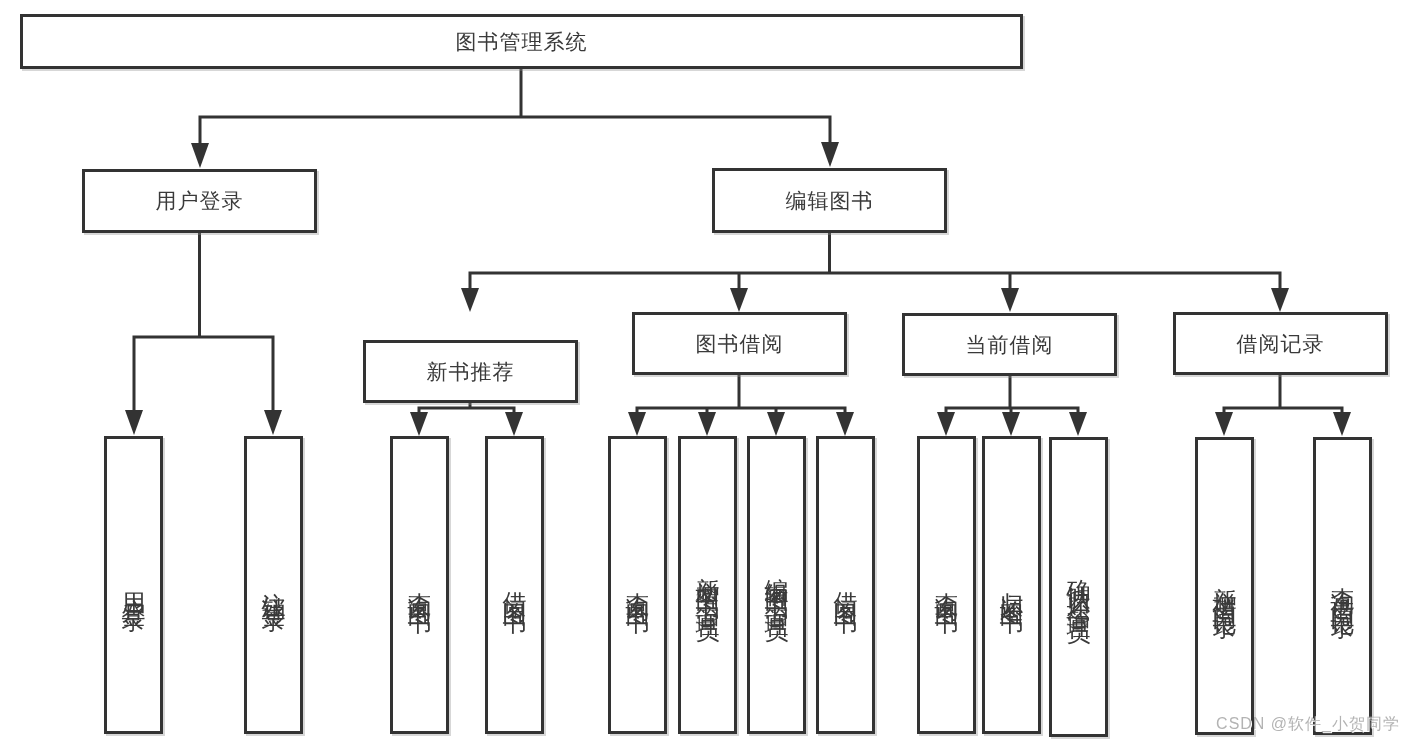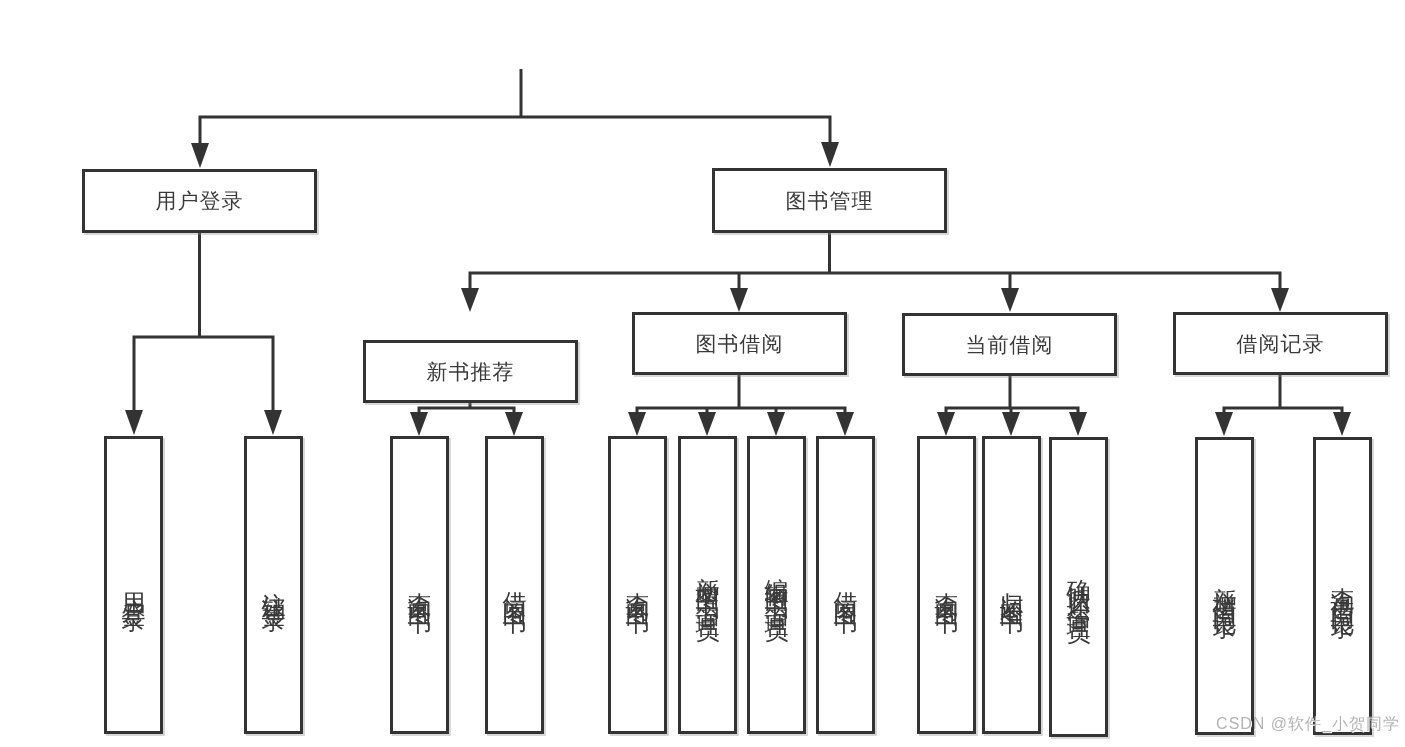--- a/index.html
+++ b/index.html
@@ -128,26 +128,29 @@
     </g>
 
     <g>
       <path d="M1280,375 L1280,409"></path>
       <polyline points="1224,416 1224,408 1342,408 1342,416"></polyline>
       <polygon points="1215,412 1233,412 1224,436"></polygon>
       <polygon points="1333,412 1351,412 1342,436"></polygon>
     </g>
   </svg>
 
+  <div class="box hbox" style="left:20px; top:14px; width:1003px; height:55px;">
+    <span>图书管理系统</span>
+  </div>
 
   <div class="box hbox" style="left:82px; top:169px; width:235px; height:64px;">
     <span>用户登录</span>
   </div>
   <div class="box hbox" style="left:712px; top:168px; width:235px; height:65px;">
-    <span>图书管理</span>
+    <span>编辑图书</span>
   </div>
 
   <div class="box vbox" style="left:104px; top:436px; width:59px; height:298px;">
     <span>用户登录</span>
   </div>
   <div class="box vbox" style="left:244px; top:436px; width:59px; height:298px;">
     <span>注销登录</span>
   </div>
 
   <div class="box hbox" style="left:363px; top:312px; width:215px; height:63px;margin-top:28px;">

